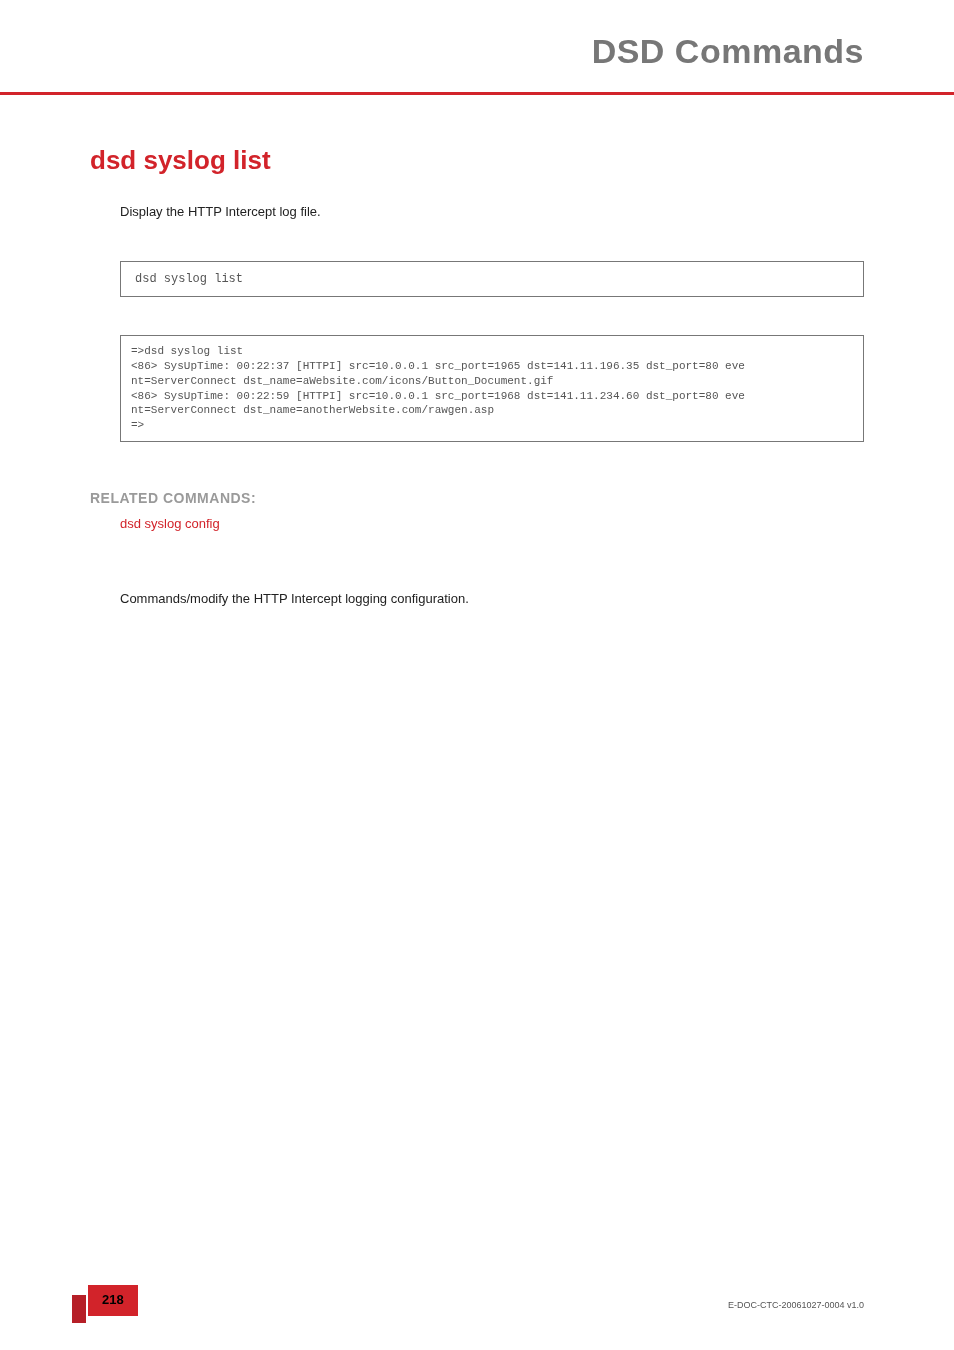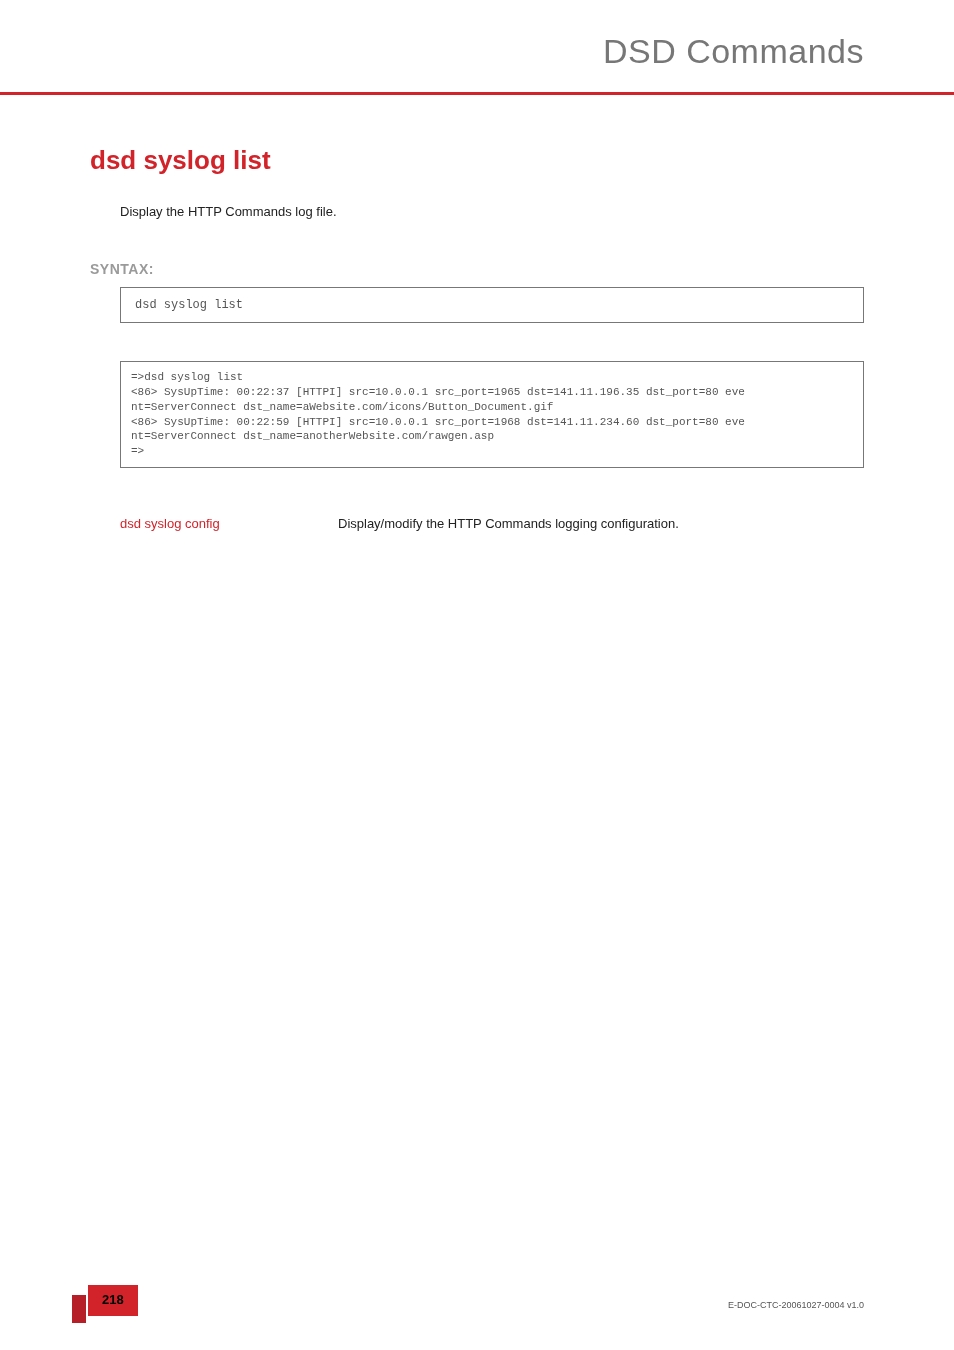--- a/index.html
+++ b/index.html
@@ -10,21 +10,21 @@
     position: relative;
     height: 95px;
     border-bottom: 3px solid #d2232a;
   }
   .header-title {
     position: absolute;
     right: 90px;
     top: 32px;
     font-size: 34px;
     color: #777;
-    font-weight: 400;
+    font-weight: 700;
     letter-spacing: 0.5px;
   }
 
   .content { padding: 50px 90px 0 90px; }
 
   .h1 {
     color: #d2232a;
     font-size: 26px;
     font-weight: bold;
     margin-bottom: 28px;
@@ -66,22 +66,23 @@
     line-height: 1.35;
     color: #555;
     white-space: pre;
     overflow: hidden;
     margin-bottom: 48px;
   }
 
   .related-row {
     margin-left: 30px;
     display: flex;
-    gap: 88px;
+    gap: 60px;
     font-size: 13px;
+    flex-direction: column;
   }
   .related-cmd { color: #d2232a; min-width: 130px; }
   .related-desc { color: #222; }
 
   .footer {
     position: absolute;
     bottom: 34px;
     left: 0;
     width: 100%;
     height: 30px;
@@ -119,35 +120,35 @@
 <div class="page">
 
   <div class="header">
     <div class="header-title">DSD Commands</div>
   </div>
 
   <div class="content">
 
     <div class="h1">dsd syslog list</div>
 
-    <div class="intro">Display the HTTP Commands log file.</div>
+    <div class="intro">Display the HTTP Intercept log file.</div>
 
-    <div class="section-label">SYNTAX:</div>
     <div class="codebox">dsd syslog list</div>
 
     <div class="examplebox">=&gt;dsd syslog list
 &lt;86&gt; SysUpTime: 00:22:37 [HTTPI] src=10.0.0.1 src_port=1965 dst=141.11.196.35 dst_port=80 eve
 nt=ServerConnect dst_name=aWebsite.com/icons/Button_Document.gif
 &lt;86&gt; SysUpTime: 00:22:59 [HTTPI] src=10.0.0.1 src_port=1968 dst=141.11.234.60 dst_port=80 eve
 nt=ServerConnect dst_name=anotherWebsite.com/rawgen.asp
 =&gt;</div>
 
+    <div class="section-label">RELATED COMMANDS:</div>
     <div class="related-row">
       <div class="related-cmd">dsd syslog config</div>
-      <div class="related-desc">Display/modify the HTTP Commands logging configuration.</div>
+      <div class="related-desc">Commands/modify the HTTP Intercept logging configuration.</div>
     </div>
 
   </div>
 
   <div class="left-rail"></div>
 
   <div class="footer">
     <div class="page-badge">218</div>
     <div class="footer-doc">E-DOC-CTC-20061027-0004 v1.0</div>
   </div>

